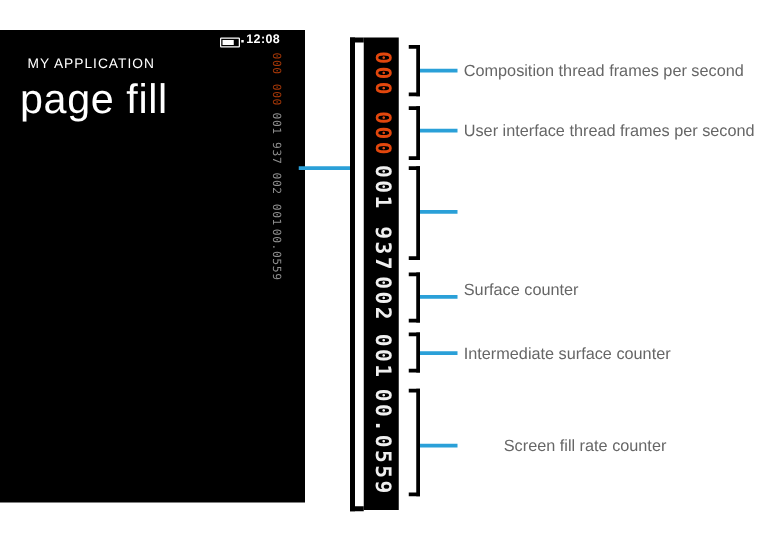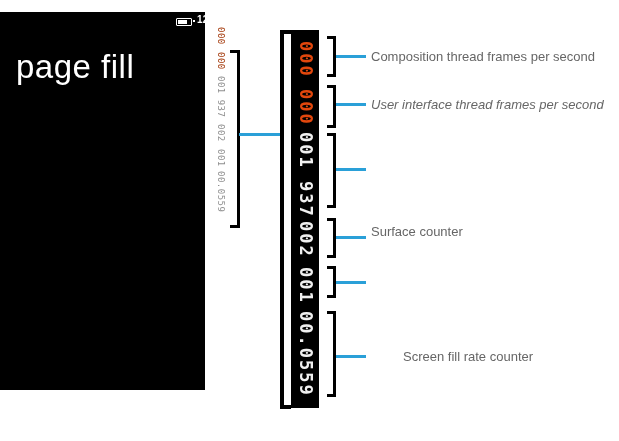--- a/index.html
+++ b/index.html
@@ -1,20 +1,20 @@
 <!DOCTYPE html>
 <html><head>
 <meta charset="utf-8">
 <style>
   html,body{margin:0;padding:0;background:#fff;}
   #canvas{position:relative;width:619px;height:441px;background:#fff;overflow:hidden;
           font-family:"Liberation Sans",sans-serif;}
 
   
-  .phone{position:absolute;left:0;top:12px;width:205px;height:378px;background:#000;}
+  .phone{position:absolute;left:0;top:24px;width:244px;height:378px;background:#000;text-align:center;}
   .statusbar{position:absolute;left:0;top:0;width:100%;height:18px;}
   .battery{position:absolute;left:176px;top:6px;width:14px;height:6px;border:1px solid #fff;border-radius:1px;}
   .battery .fill{position:absolute;left:1px;top:1px;bottom:1px;width:9px;background:#fff;}
   .battery .nub{position:absolute;right:-4px;top:1px;width:2px;height:2px;background:#fff;}
   .clock{position:absolute;left:197px;top:2px;color:#fff;font-size:10px;font-weight:600;letter-spacing:.3px;}
   .app-title{position:absolute;left:22px;top:21px;color:#fff;font-size:11px;letter-spacing:.8px;}
   .page-title{position:absolute;left:16px;top:36px;color:#fff;font-size:33px;font-weight:300;letter-spacing:.5px;}
 
   
   .vtext{writing-mode:vertical-rl;text-orientation:sideways;white-space:nowrap;
@@ -46,20 +46,21 @@
 <div id="canvas" style="--accent:#2aa0d8;">
 
   <div class="phone">
     <div class="statusbar">
       <div class="battery">
         <div class="fill"></div>
         <div class="nub"></div>
       </div>
       <div class="clock">12:08</div>
     </div>
+    <div class="app-title">MY APPLICATION</div>
     <div class="page-title">page fill</div>
 
     <div class="edge-counters">
       <div class="edge-counter" style="top:15px;height:24px;">
         <span class="vtext" style="color: rgb(163, 55, 8);">000</span>
         </div>
       <div class="edge-counter" style="top:40px;height:24px;">
         <span class="vtext" style="color: rgb(163, 55, 8);">000</span>
         </div>
       <div class="edge-counter" style="top:64px;height:46px;">
@@ -101,29 +102,30 @@
       <span class="vtext" style="color: rgb(240, 240, 240);">00.0559</span>
       </div>
   </div>
 
   <div class="bracket-right blue" style="left:327px;top:36px;width:6px;height:35px;"></div>
   <div class="hline blue" style="left:336px;top:55px;width:30px;"></div>
   <div class="callout-label" style="top:49px;">Composition thread frames per second</div>
 
   <div class="bracket-right blue" style="left:327px;top:85px;width:6px;height:37px;"></div>
   <div class="hline blue" style="left:336px;top:103px;width:30px;"></div>
-  <div class="callout-label" style="top:97px;font-style:italic;">User interface thread frames per second</div>
+  <div class="callout-label" style="top:97px;">User interface thread frames per second</div>
 
   <div class="bracket-right blue" style="left:327px;top:133px;width:6px;height:69px;"></div>
   <div class="hline blue" style="left:336px;top:168px;width:30px;"></div>
 
   <div class="bracket-right blue" style="left:327px;top:218px;width:6px;height:34px;"></div>
   <div class="hline blue" style="left:336px;top:236px;width:30px;"></div>
   <div class="callout-label" style="top:224px;">Surface counter</div>
 
   <div class="bracket-right blue" style="left:327px;top:266px;width:6px;height:26px;"></div>
   <div class="hline blue" style="left:336px;top:281px;width:30px;"></div>
+  <div class="callout-label" style="top:275px;">Intermediate surface counter</div>
 
   <div class="bracket-right blue" style="left:327px;top:311px;width:6px;height:80px;"></div>
   <div class="hline blue" style="left:336px;top:355px;width:30px;"></div>
   <div class="callout-label" style="top:349px;margin-left:32px;">Screen fill rate counter</div>
 
 </div>
 
 </body></html>

